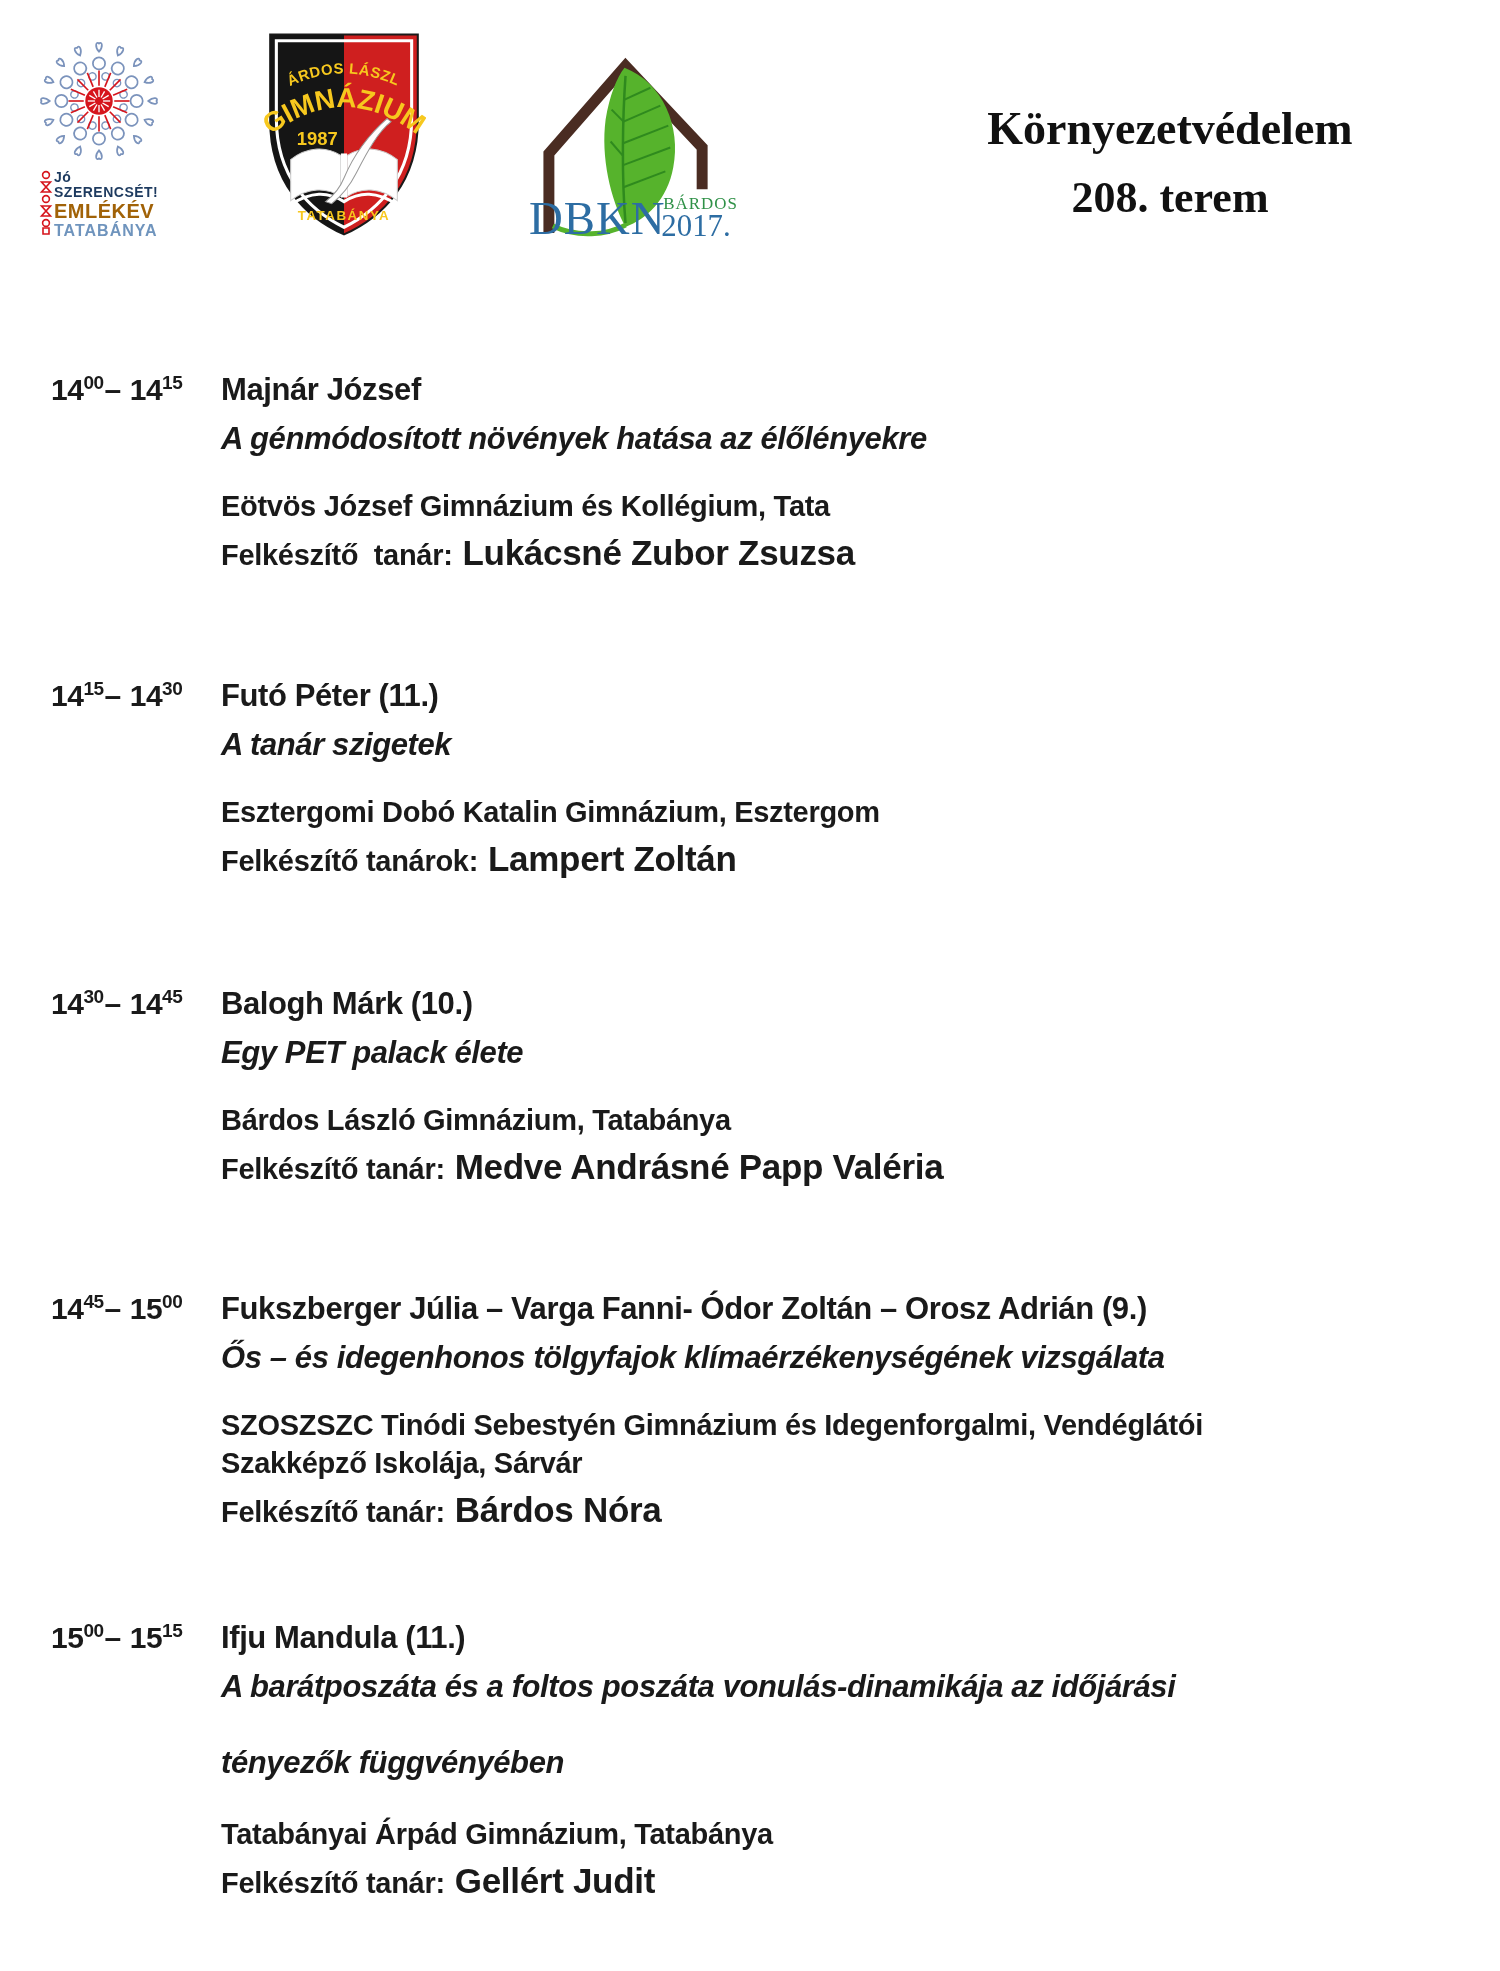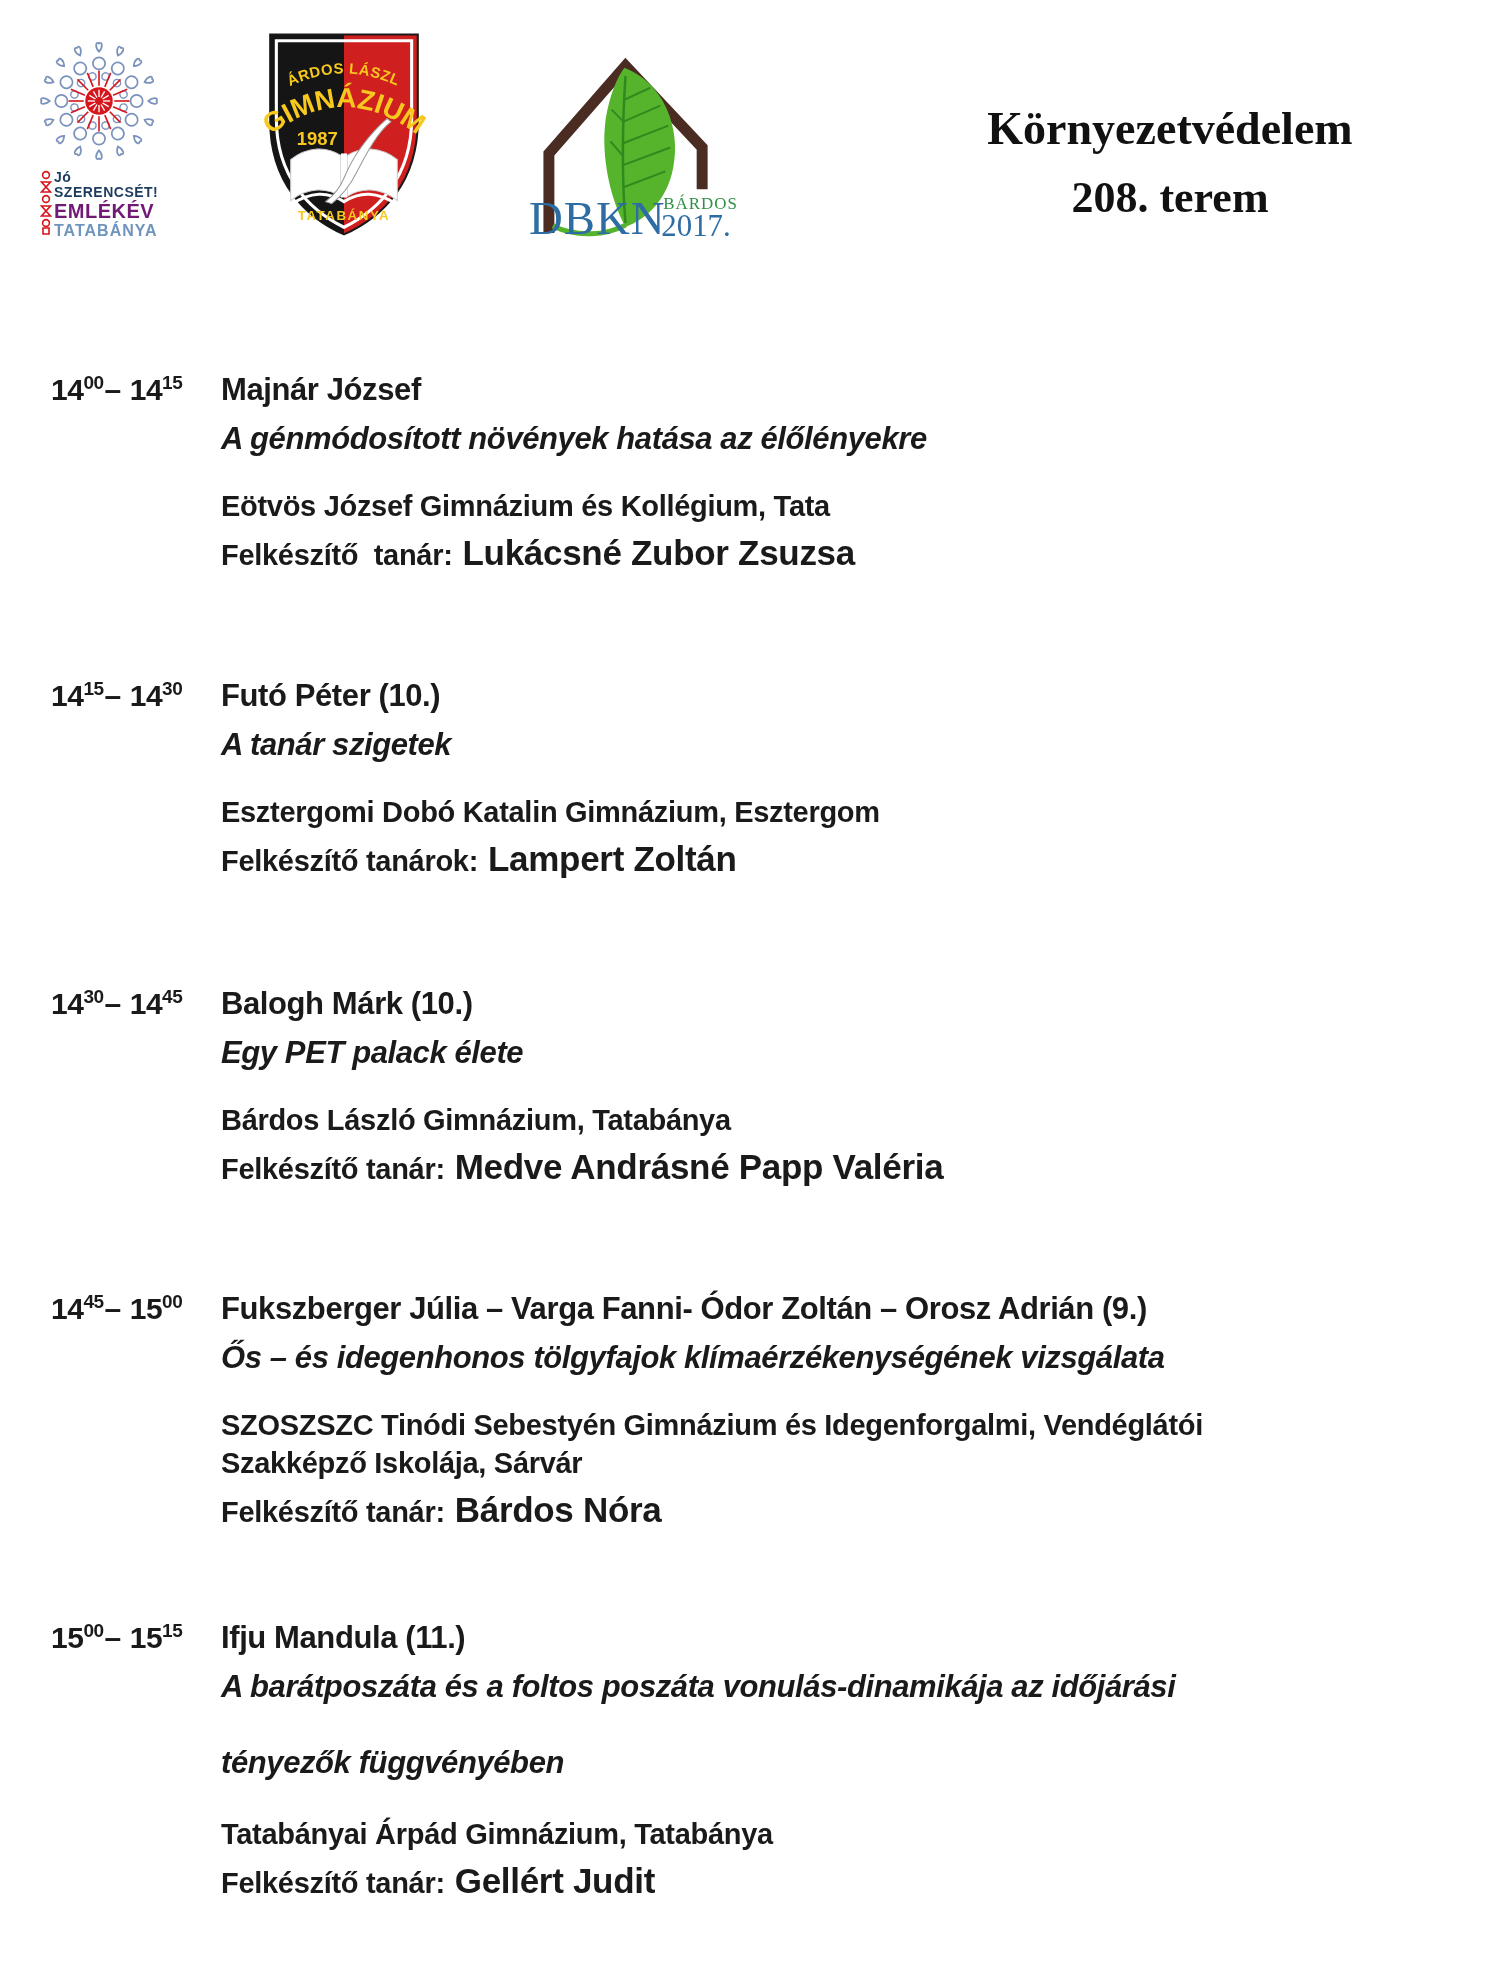--- a/index.html
+++ b/index.html
@@ -5,21 +5,21 @@
   html,body{margin:0;padding:0;background:#fff;}
   .page{position:relative;width:1500px;height:1971px;background:#ffffff;
         font-family:"Liberation Sans",sans-serif;color:#1a1a1a;overflow:hidden;}
 
   
   .logo{position:absolute;}
   .logo-emlekev{left:38px;top:40px;width:140px;}
   .emlekev-text{display:flex;margin-top:4px;align-items:flex-start;}
   .emlekev-lines{line-height:1.05;}
   .emk-l1,.emk-l2{font-size:14px;font-weight:bold;color:#1d3a5f;letter-spacing:.5px;}
-  .emk-l3{font-size:20px;font-weight:bold;color:#701a75;letter-spacing:.5px;margin-top:2px;}
+  .emk-l3{font-size:20px;font-weight:bold;color:#a16207;letter-spacing:.5px;margin-top:2px;}
   .emk-l4{font-size:16px;font-weight:bold;color:#6f94bd;letter-spacing:1px;margin-top:1px;}
   .logo-shield{left:262px;top:26px;}
   .logo-dbkn{left:523px;top:38px;}
 
   .doc-title{position:absolute;left:920px;top:102px;width:500px;text-align:center;
              font-family:"Liberation Serif",serif;font-weight:bold;font-size:46px;color:#111;}
   .doc-room{position:absolute;left:920px;top:172px;width:500px;text-align:center;
             font-family:"Liberation Serif",serif;font-weight:bold;font-size:44px;color:#111;}
 
   
@@ -212,21 +212,21 @@
       </div>
       <div class="teacher-line">
         <span class="lbl">Felkészítő  tanár:</span><span class="teacher">Lukácsné Zubor Zsuzsa</span>
       </div>
     </div>
   </div>
 
   <div class="entry" style="top:678px">
     <div class="time"><span>14</span><sup>15</sup><span class="dash">–</span><span>14</span><sup>30</sup></div>
     <div class="content">
-      <div class="presenter">Futó Péter (10.)</div>
+      <div class="presenter">Futó Péter (11.)</div>
       <div class="talk-title">A tanár szigetek</div>
       <div class="school-block">
         <div class="school">Esztergomi Dobó Katalin Gimnázium, Esztergom</div>
       </div>
       <div class="teacher-line">
         <span class="lbl">Felkészítő tanárok:</span><span class="teacher">Lampert Zoltán</span>
       </div>
     </div>
   </div>
 

